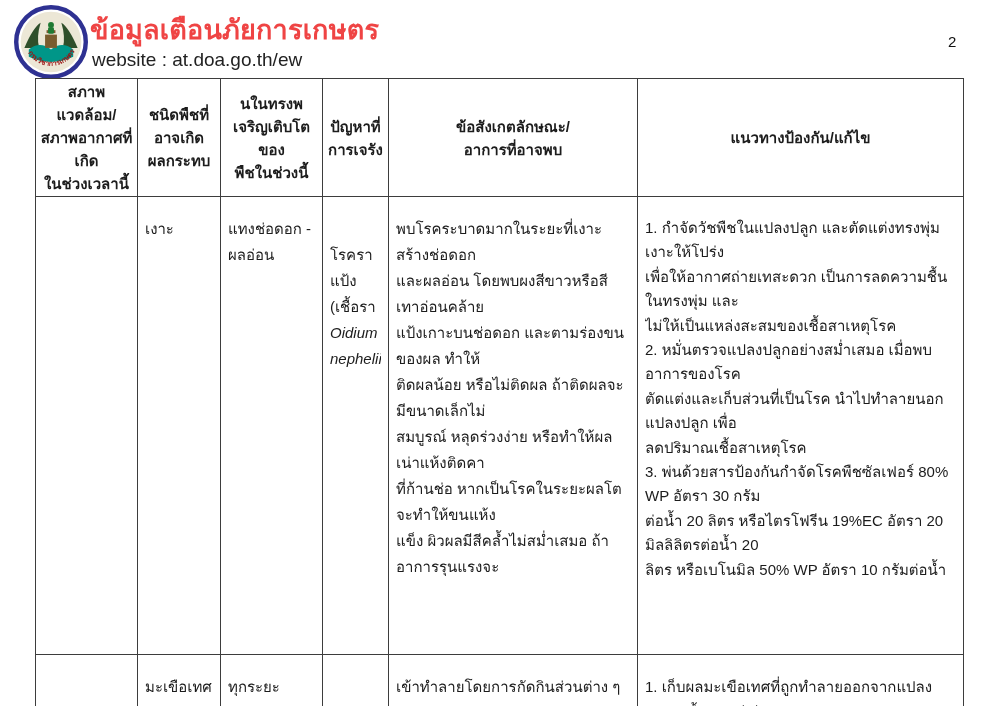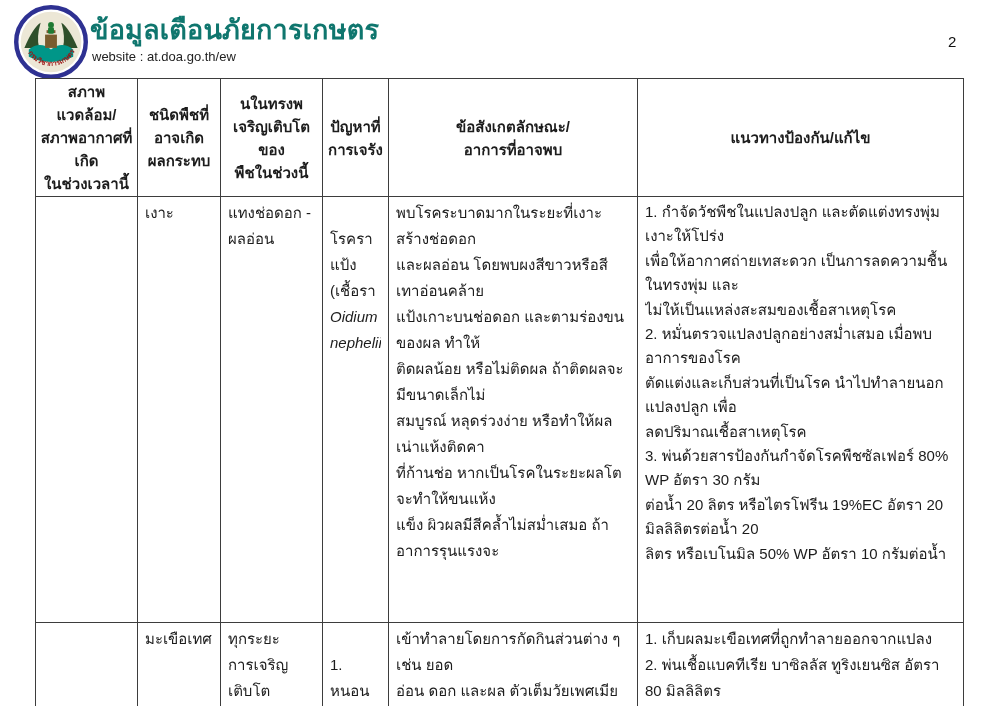--- a/index.html
+++ b/index.html
@@ -8,26 +8,26 @@
     width:1000px;height:706px;
     background:#ffffff;
     font-family:"Liberation Sans","DejaVu Sans",sans-serif;
     color:#1c1c1c;
     overflow:hidden;
   }
   
   .logo{position:absolute;left:14px;top:5px;width:74px;height:74px;}
   .doc-title{
     position:absolute;left:90px;top:8px;
-    font-size:27px;font-weight:bold;color:#0f766e;
+    font-size:27px;font-weight:bold;color:#ef4444;
     letter-spacing:0.2px;
   }
   .doc-website{
     position:absolute;left:92px;top:49px;
-    font-size:13px;color:#222;
+    font-size:19px;color:#222;
   }
   .page-number{
     position:absolute;left:948px;top:33px;
     font-size:15px;color:#111;
   }
   
   table.warning{
     position:absolute;left:35px;top:78px;
     width:928px;
     border-collapse:collapse;table-layout:fixed;
@@ -36,21 +36,21 @@
     border:1px solid #3d3d3d;
     white-space:pre-line;
     font-size:15px;
   }
   table.warning th{
     font-weight:bold;text-align:center;vertical-align:middle;
     line-height:23px;height:68px;padding:1px 2px;
   }
   table.warning td{
     vertical-align:top;text-align:left;
-    line-height:26px;padding:3px 7px;
+    line-height:26px;padding:19px 7px;
   }
   tr.r1{height:375px;}
   tr.r2{height:127px;}
   .cv{overflow:hidden;}
   tr.r1 .cv{height:367px;}
   tr.r2 .cv{height:119px;}
   td.tight .cv{line-height:24.4px;}
   .latin{font-style:italic;text-align:right;}
   
   .footer-credit{

